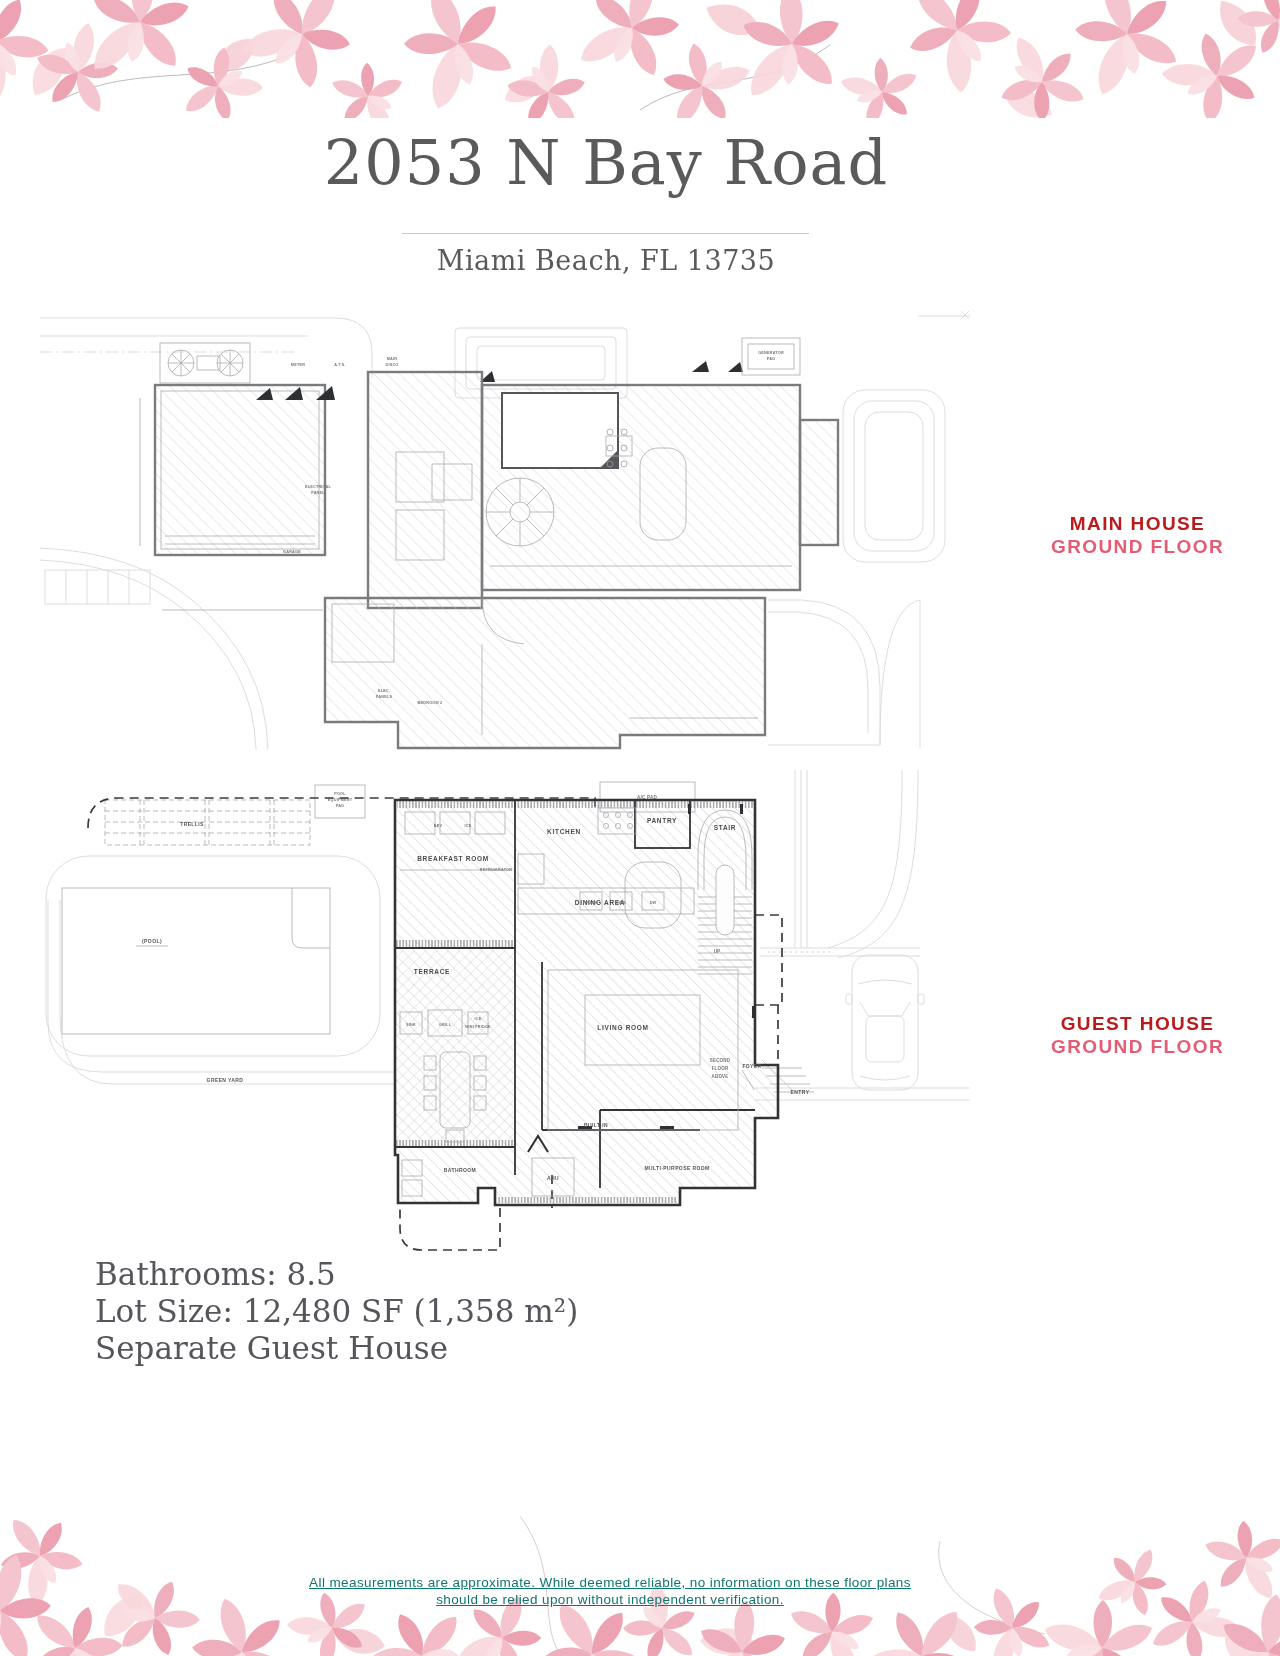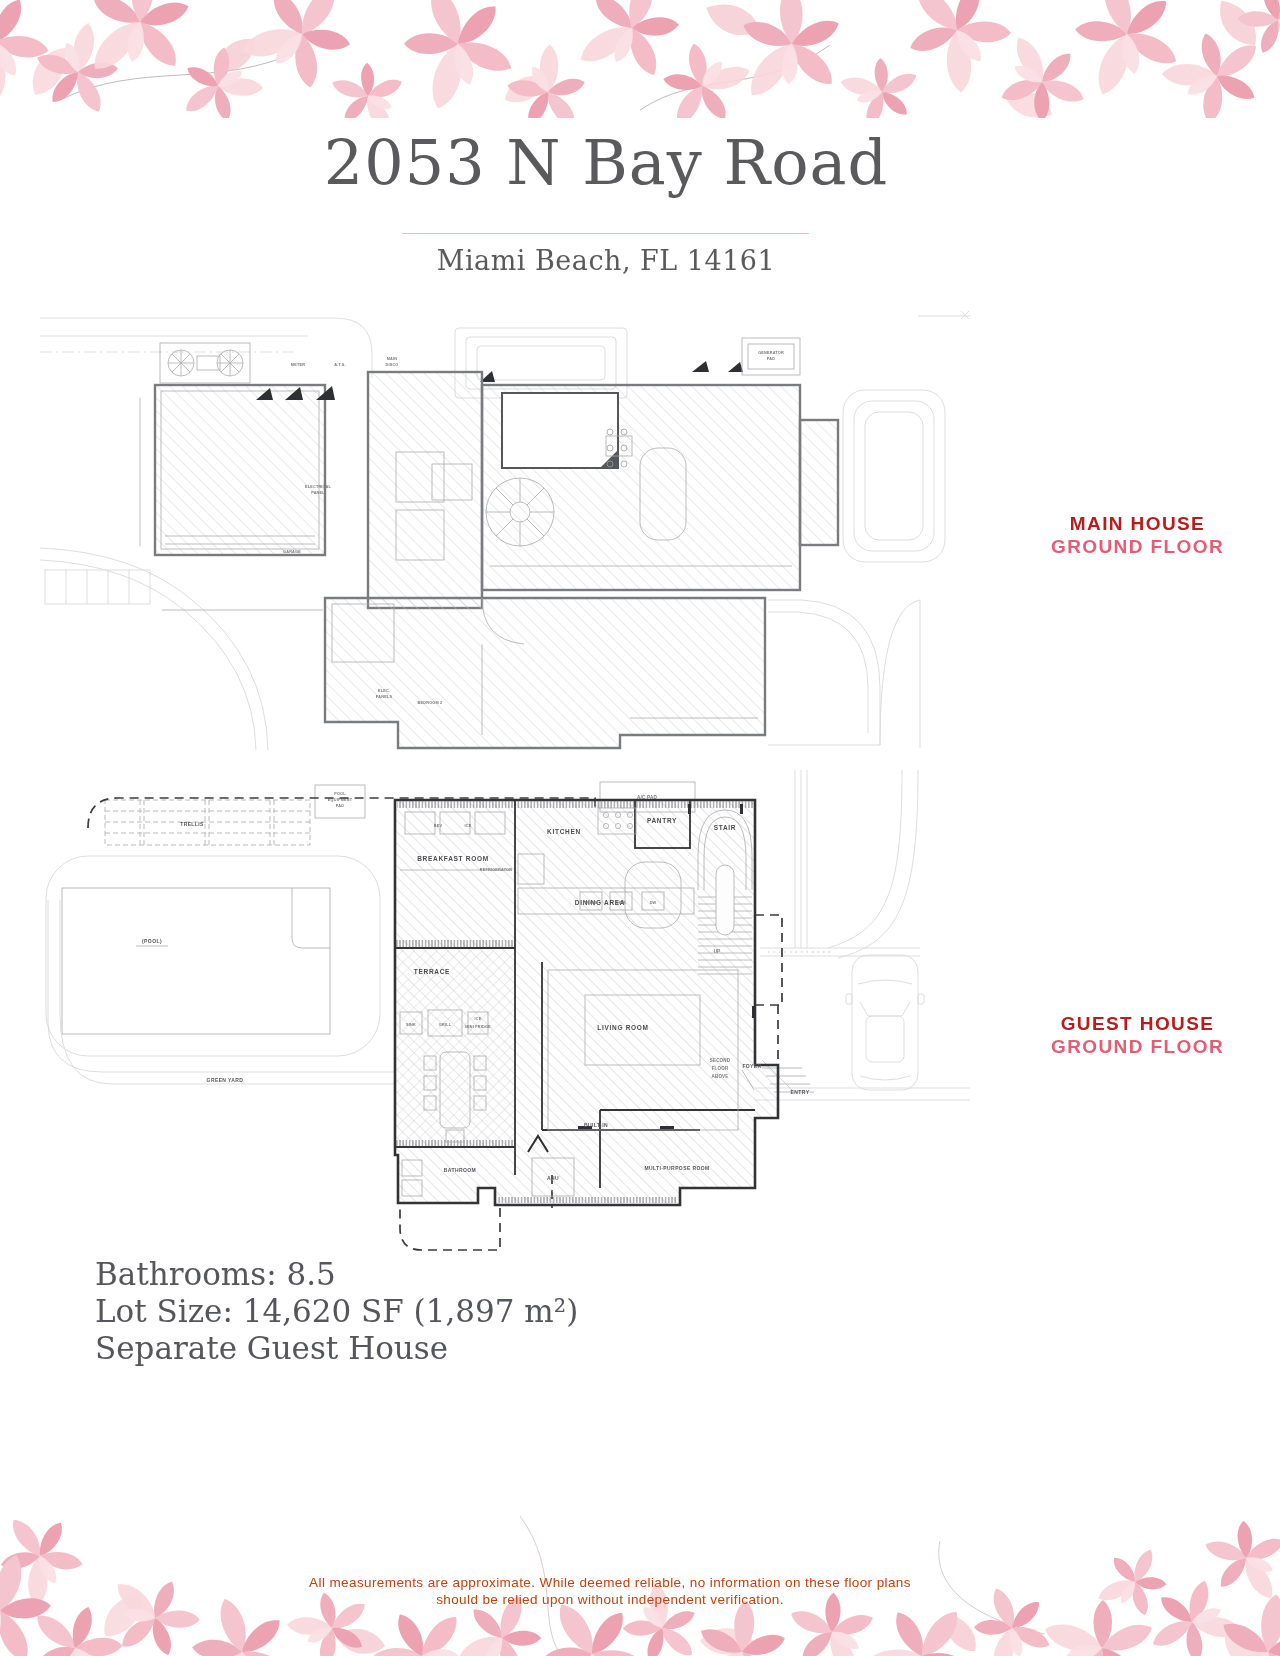--- a/index.html
+++ b/index.html
@@ -11,21 +11,21 @@
   .divider{position:absolute;left:402px;top:233px;width:407px;height:1px;background:#efb9c1;}
   .subtitle-wrap{position:absolute;left:0;top:245px;width:1212px;text-align:center;}
   .subtitle{font-family:"DejaVu Serif",serif;font-size:27px;color:#5a5a5d;letter-spacing:.5px;}
   .plan-label{position:absolute;right:56px;text-align:center;line-height:23px;
               font-family:"Liberation Sans",sans-serif;font-weight:bold;font-size:19px;letter-spacing:1.4px;}
   .plan-label .l1{color:#b91c1c;display:block;}
   .plan-label .l2{color:#e55c74;display:block;}
   .details{position:absolute;left:95px;top:1256px;font-family:"DejaVu Serif",serif;
            font-size:31px;color:#55565b;line-height:37px;}
   .disclaimer{position:absolute;left:0;top:1574px;width:1220px;text-align:center;
-              font-size:13.5px;line-height:17px;color:#c2410c;letter-spacing:.4px;}
+              font-size:13.5px;line-height:17px;color:#0f766e;letter-spacing:.4px;text-decoration:underline;}
   svg text{font-family:"Liberation Sans",sans-serif;}
   .lbl{font-size:6.5px;font-weight:bold;fill:#4a4b4e;letter-spacing:.7px;}
   .lbs{font-size:5px;font-weight:bold;fill:#55565a;letter-spacing:.4px;}
   .lbt{font-size:3.8px;font-weight:bold;fill:#77787b;letter-spacing:.2px;}
   .w {stroke:#7a7b7e;stroke-width:2.4;fill:none;}
   .wd{stroke:#323336;stroke-width:2.6;fill:none;}
   .wi{stroke:#323336;stroke-width:1.8;fill:none;}
   .t {stroke:#aaabad;stroke-width:.8;fill:none;}
   .l {stroke:#d8d9db;stroke-width:.9;fill:none;}
   .dash{stroke:#3a3b3e;stroke-width:1.7;fill:none;stroke-dasharray:9 6;}
@@ -75,21 +75,21 @@
       <use href="#flw" transform="translate(1217,76) rotate(60) scale(1.1)"></use>
       <use href="#flw" transform="translate(1278,20) rotate(-80) scale(.9)"></use>
     </g>
   </svg>
 
   <div class="title-wrap">
     <h1 class="title">2053 N Bay Road</h1>
   </div>
   <div class="divider"></div>
   <div class="subtitle-wrap">
-    <span class="subtitle">Miami Beach, FL 14161</span>
+    <span class="subtitle">Miami Beach, FL 13735</span>
   </div>
 
   <svg style="position:absolute;left:40px;top:308px" width="930" height="460" viewBox="0 0 930 460">
     <defs>
       <pattern id="hA" width="9" height="9" patternUnits="userSpaceOnUse" patternTransform="rotate(-45)">
         <line x1="0" y1="0" x2="0" y2="9" stroke="#c9cacc" stroke-width="0.8"></line>
       </pattern>
     </defs>
 
     <g>
@@ -427,21 +427,21 @@
     </g>
   </svg>
 
   <div class="plan-label" style="top:1012px">
     <span class="l1">GUEST HOUSE</span>
     <span class="l2">GROUND FLOOR</span>
   </div>
 
   <div class="details">
     <div>Bathrooms: 8.5</div>
-    <div>Lot Size: 14,620 SF (1,897 m²)</div>
+    <div>Lot Size: 12,480 SF (1,358 m²)</div>
     <div>Separate Guest House</div>
   </div>
 
   <svg class="band" style="top:1486px" width="1280" height="170" viewBox="0 0 1280 170">
     <defs>
       <path id="pt2" d="M0 0 C-9 -10 -13 -30 -2 -40 C10 -31 9 -10 0 0Z"></path>
       <g id="flw2">
         <use href="#pt2" fill="#f8d7dc" transform="rotate(-145) scale(1.25)" opacity=".9"></use>
         <use href="#pt2" fill="#efaebc" transform="rotate(-72)"></use>
         <use href="#pt2" fill="#f5c5cf" transform="rotate(-5) scale(1.12)"></use>

